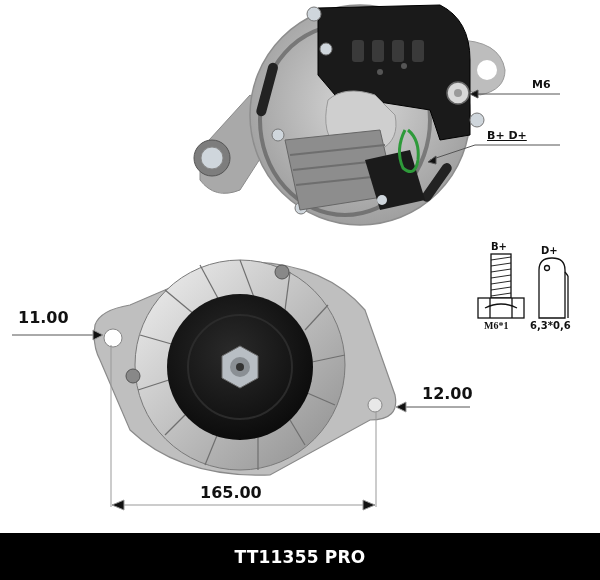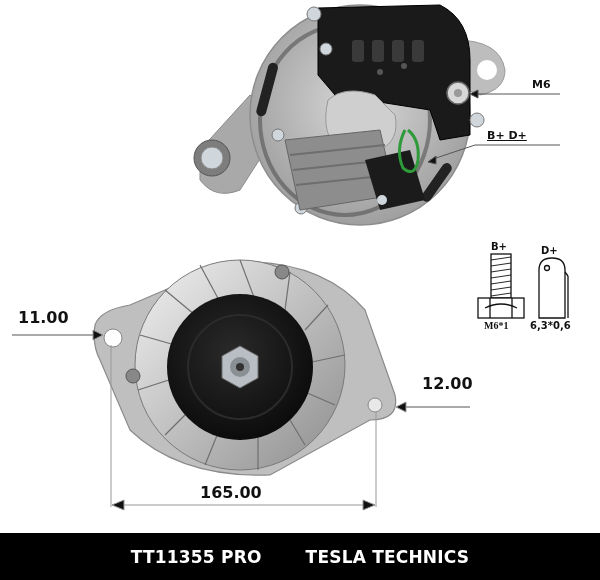--- a/index.html
+++ b/index.html
@@ -157,19 +157,18 @@
 
 <div class="label callout" style="left:532px; top:78px;">M6</div>
 <div class="label callout" style="left:487px; top:129px;text-decoration:underline;">B+ D+</div>
 
 <div class="label tiny" style="left:491px; top:241px;">B+</div>
 <div class="label tiny" style="left:541px; top:245px;">D+</div>
 <div class="label tiny" style="left:484px; top:320px;font-family:Liberation Serif, serif;">M6*1</div>
 <div class="label tiny" style="left:530px; top:320px;">6,3*0,6</div>
 
 <div class="label dim" style="left:18px; top:308px;">11.00</div>
-<div class="label dim" style="left:422px; top:374px;text-align:right;">12.00</div>
+<div class="label dim" style="left:422px; top:384px;text-align:right;">12.00</div>
 <div class="label dim" style="left:200px; top:483px;">165.00</div>
 
 <div class="footer">
   <span>TT11355 PRO</span>
-  <span>TESLA TECHNICS</span>
 </div>
 
 </body></html>

